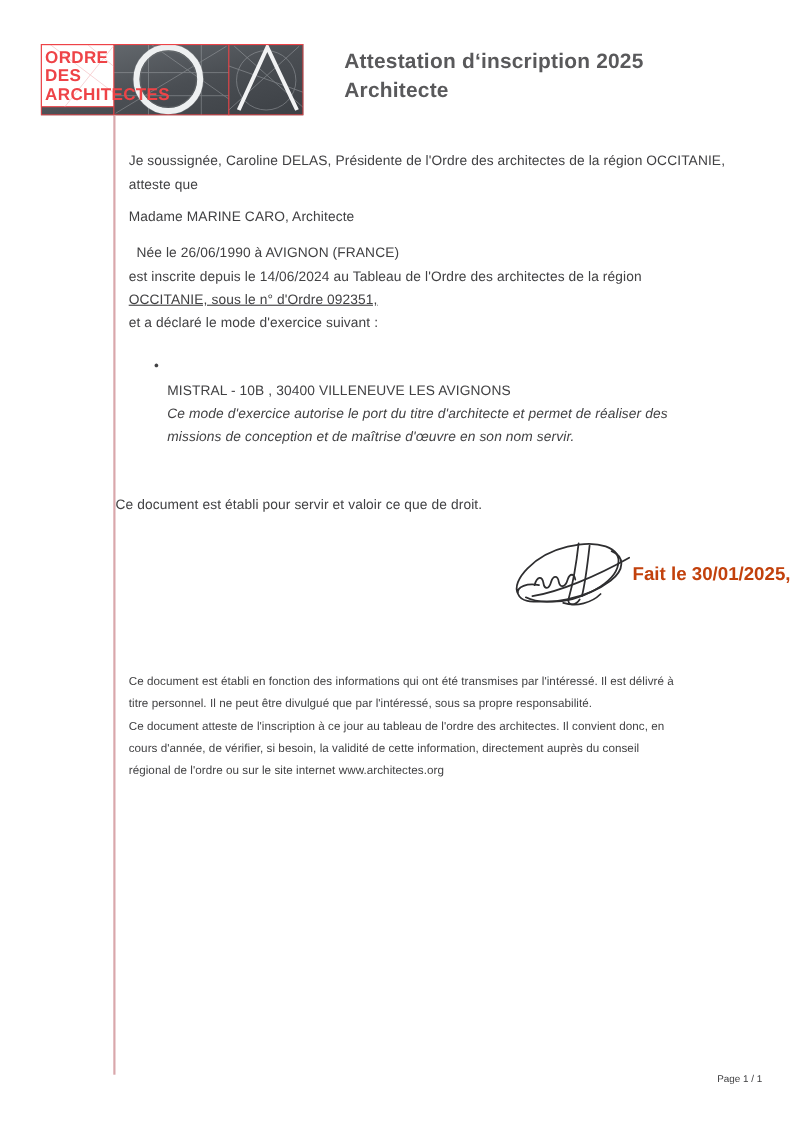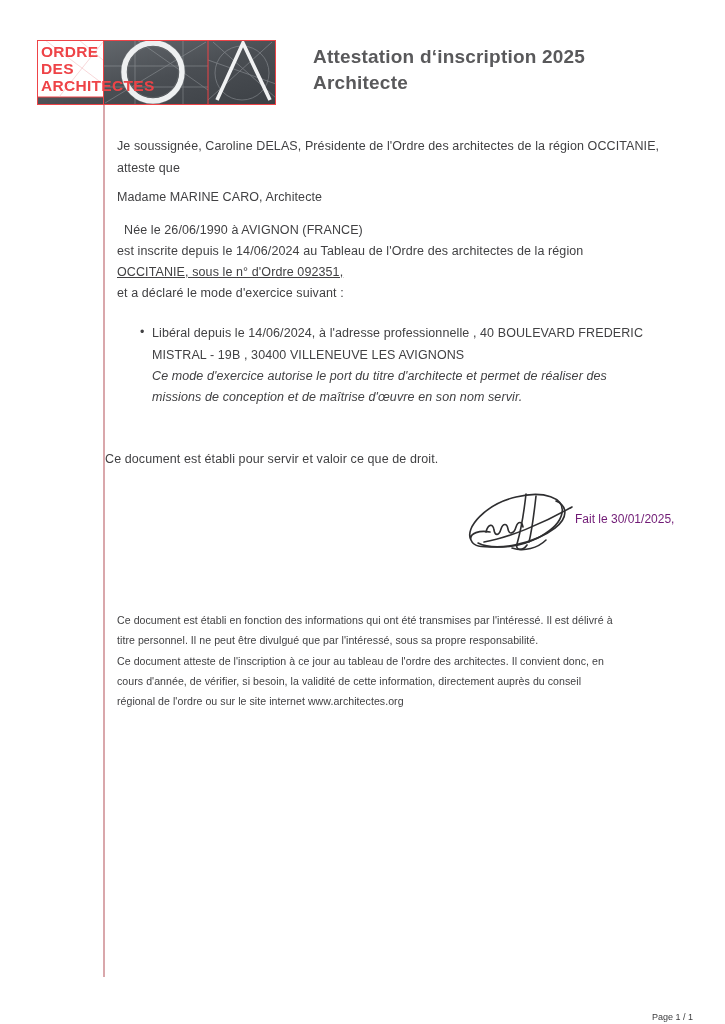--- a/index.html
+++ b/index.html
@@ -8,21 +8,21 @@
     font-family:"Liberation Sans",sans-serif;color:#3f3f41;overflow:hidden;
   }
   .abs{position:absolute;white-space:nowrap;}
   .doc-title{font-weight:bold;color:#59595b;font-size:19px;line-height:26px;letter-spacing:.2px;}
   .body-line{font-size:12.5px;color:#414143;letter-spacing:.1px;}
   .italic{font-style:italic;}
   .footer-line{font-size:10.6px;color:#414143;letter-spacing:.05px;}
   .page-num{font-size:9px;color:#3c3c3e;}
   .vline{position:absolute;left:103px;top:105px;width:1.5px;height:872px;background:#d9a7ab;}
   .bullet{font-size:12.5px;color:#414143;}
-  .date-line{font-size:12px;color:#701a75;}
+  .date-line{font-size:17px;color:#c2410c;font-weight:bold;}
   svg{display:block;}
 </style>
 </head>
 <body>
 
 <div class="paper">
 
   <div class="abs" style="left:37px;top:40px;">
     <svg width="239" height="65" viewBox="0 0 239 65">
       <defs>
@@ -90,22 +90,21 @@
   <div class="abs body-line" style="left:117px;top:161px;">atteste que</div>
 
   <div class="abs body-line" style="left:117px;top:190px;">Madame MARINE CARO, Architecte</div>
 
   <div class="abs body-line" style="left:124px;top:223px;">Née le 26/06/1990 à AVIGNON (FRANCE)</div>
   <div class="abs body-line" style="left:117px;top:244px;">est inscrite depuis le 14/06/2024 au Tableau de l'Ordre des architectes de la région</div>
   <div class="abs body-line" style="left:117px;top:265px;text-decoration:underline;">OCCITANIE, sous le n° d'Ordre 092351,</div>
   <div class="abs body-line" style="left:117px;top:286px;">et a déclaré le mode d'exercice suivant :</div>
 
   <div class="abs bullet" style="left:140px;top:325px;">•</div>
-  <div class="abs body-line" style="left:152px;top:326px;">Libéral depuis le 14/06/2024, à l'adresse professionnelle , 40 BOULEVARD FREDERIC</div>
-  <div class="abs body-line" style="left:152px;top:348px;">MISTRAL - 19B , 30400 VILLENEUVE LES AVIGNONS</div>
+  <div class="abs body-line" style="left:152px;top:348px;">MISTRAL - 10B , 30400 VILLENEUVE LES AVIGNONS</div>
   <div class="abs body-line italic" style="left:152px;top:369px;">Ce mode d'exercice autorise le port du titre d'architecte et permet de réaliser des</div>
   <div class="abs body-line italic" style="left:152px;top:390px;">missions de conception et de maîtrise d'œuvre en son nom servir.</div>
 
   <div class="abs body-line" style="left:105px;top:452px;">Ce document est établi pour servir et valoir ce que de droit.</div>
 
   <div class="abs" style="left:460px;top:486px;">
     <svg width="122" height="76" viewBox="0 0 122 76">
       <g fill="none" stroke="#2e2e30" stroke-width="1.6" stroke-linecap="round">
         <path d="M11,54 C4,42 26,18 56,11 C84,4 105,12 102,27 C99,44 68,61 42,61 C24,61 14,62 11,54 C9,47 20,44 30,46"></path>
         <path d="M18,57 C36,66 74,58 95,42 C108,32 108,20 96,15"></path>
@@ -118,15 +117,15 @@
     </svg>
   </div>
   <div class="abs date-line" style="left:575px;top:512px;">Fait le 30/01/2025,</div>
 
   <div class="abs footer-line" style="left:117px;top:614px;">Ce document est établi en fonction des informations qui ont été transmises par l'intéressé. Il est délivré à</div>
   <div class="abs footer-line" style="left:117px;top:634px;">titre personnel. Il ne peut être divulgué que par l'intéressé, sous sa propre responsabilité.</div>
   <div class="abs footer-line" style="left:117px;top:655px;">Ce document atteste de l'inscription à ce jour au tableau de l'ordre des architectes. Il convient donc, en</div>
   <div class="abs footer-line" style="left:117px;top:675px;">cours d'année, de vérifier, si besoin, la validité de cette information, directement auprès du conseil</div>
   <div class="abs footer-line" style="left:117px;top:695px;">régional de l'ordre ou sur le site internet www.architectes.org</div>
 
-  <div class="abs page-num" style="left:652px;top:1012px;text-align:right;">Page 1 / 1</div>
+  <div class="abs page-num" style="left:652px;top:976px;text-align:right;">Page 1 / 1</div>
 
 </div>
 
 </body></html>

